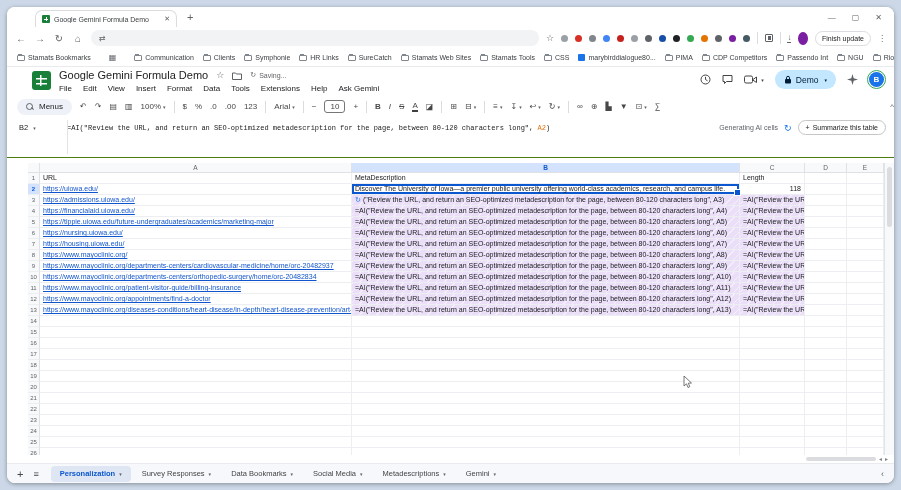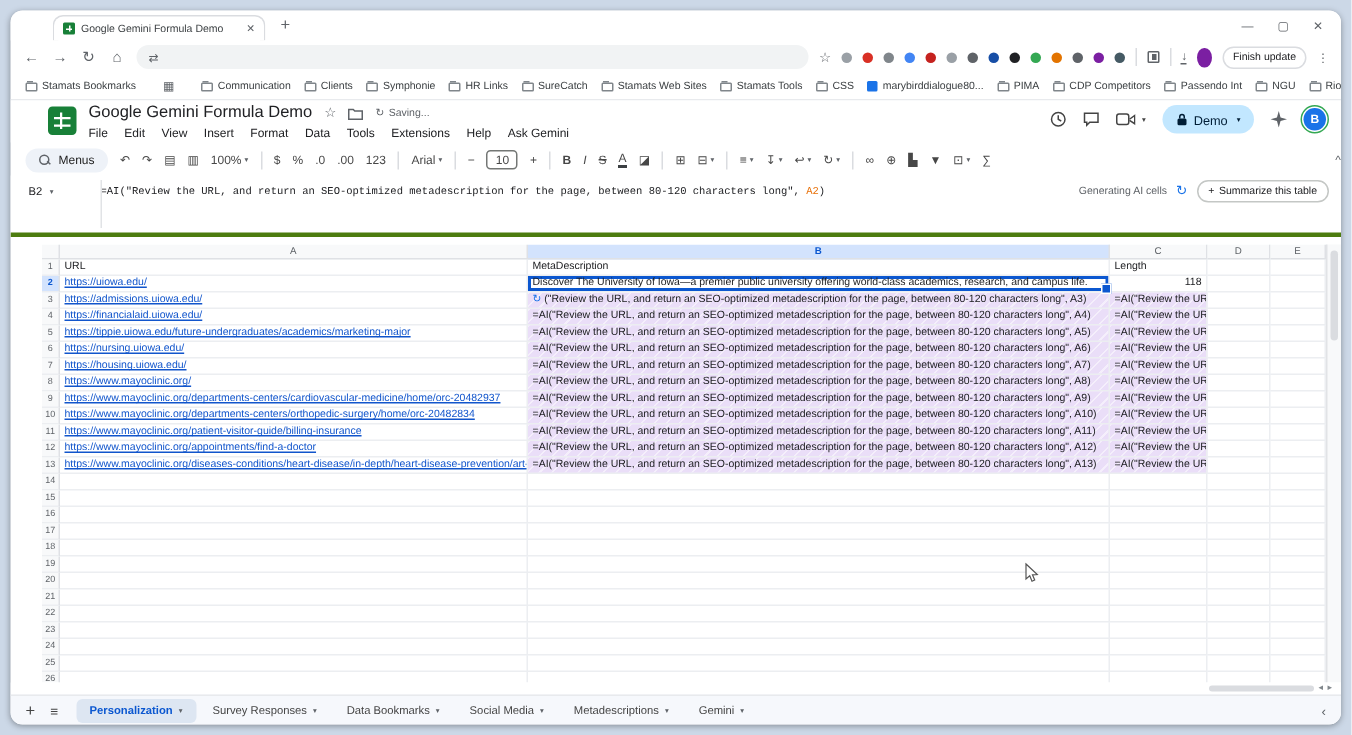--- a/index.html
+++ b/index.html
@@ -70,21 +70,21 @@
 .mag::after{content:"";position:absolute;left:5px;top:5px;width:3px;height:1px;background:#5f6368;transform:rotate(45deg)}
 .tb-it{display:flex;align-items:center;white-space:nowrap;flex:0 0 auto}
 .tb-caret{font-size:5px;color:#5f6368;margin-left:2px}
 .tb-div{width:1px;height:12px;background:#dadce0;flex:0 0 auto}
 .tb-size{border:1px solid #747775;border-radius:3px;padding:0 5px;height:13px;line-height:12px}
 .tb-b{font-weight:bold}.tb-ital{font-style:italic}.tb-strike{text-decoration:line-through}
 .tb-a{border-bottom:2px solid #3c4043;line-height:9px}
 .tb-collapse{margin-left:auto;color:#5f6368}
 
 
-.formula{position:absolute;top:110px;left:0;right:0;height:41px;border-bottom:3px solid #4d7c0f;background:#fff}
+.formula{position:absolute;top:110px;left:0;right:0;height:41px;border-bottom:1px solid #4d7c0f;background:#fff}
 .f-row1{display:flex;align-items:center;height:21px}
 .namebox{width:46px;padding-left:12px;font-size:7.5px;color:#202124;display:flex;align-items:center;gap:5px}
 .nb-caret{font-size:5px;color:#5f6368}
 .f-vdiv{position:absolute;left:60px;top:3px;bottom:3px;width:1px;background:#e1e3e6}
 .f-text{font-family:"Liberation Mono","DejaVu Sans Mono",monospace;font-size:7px;color:#202124;white-space:nowrap;overflow:hidden;flex:1;padding-left:14px}
 .ref{color:#e8710a}
 .f-right{display:flex;align-items:center;gap:6px;padding-right:8px;flex:0 0 auto}
 .gen{font-size:7px;color:#5f6368}
 .spin{color:#1a73e8;font-size:9px}
 .sum-pill{border:1px solid #c4c7c5;border-radius:9px;height:15px;padding:0 7px;font-size:7px;color:#202124;display:flex;align-items:center;gap:3px;background:#fff}

